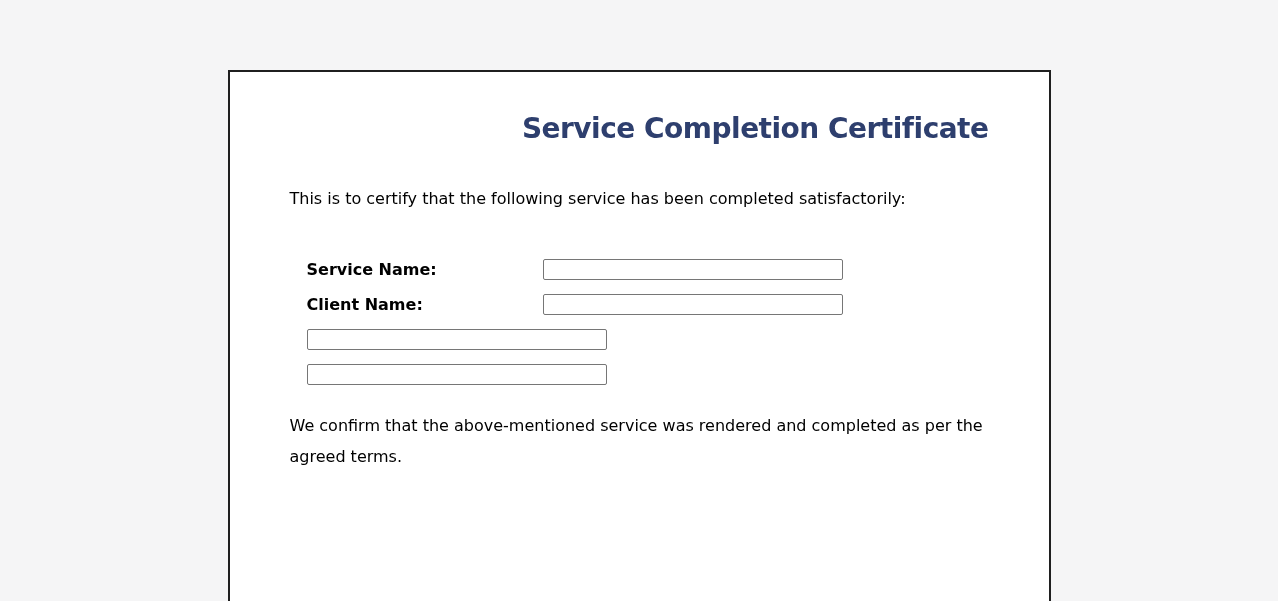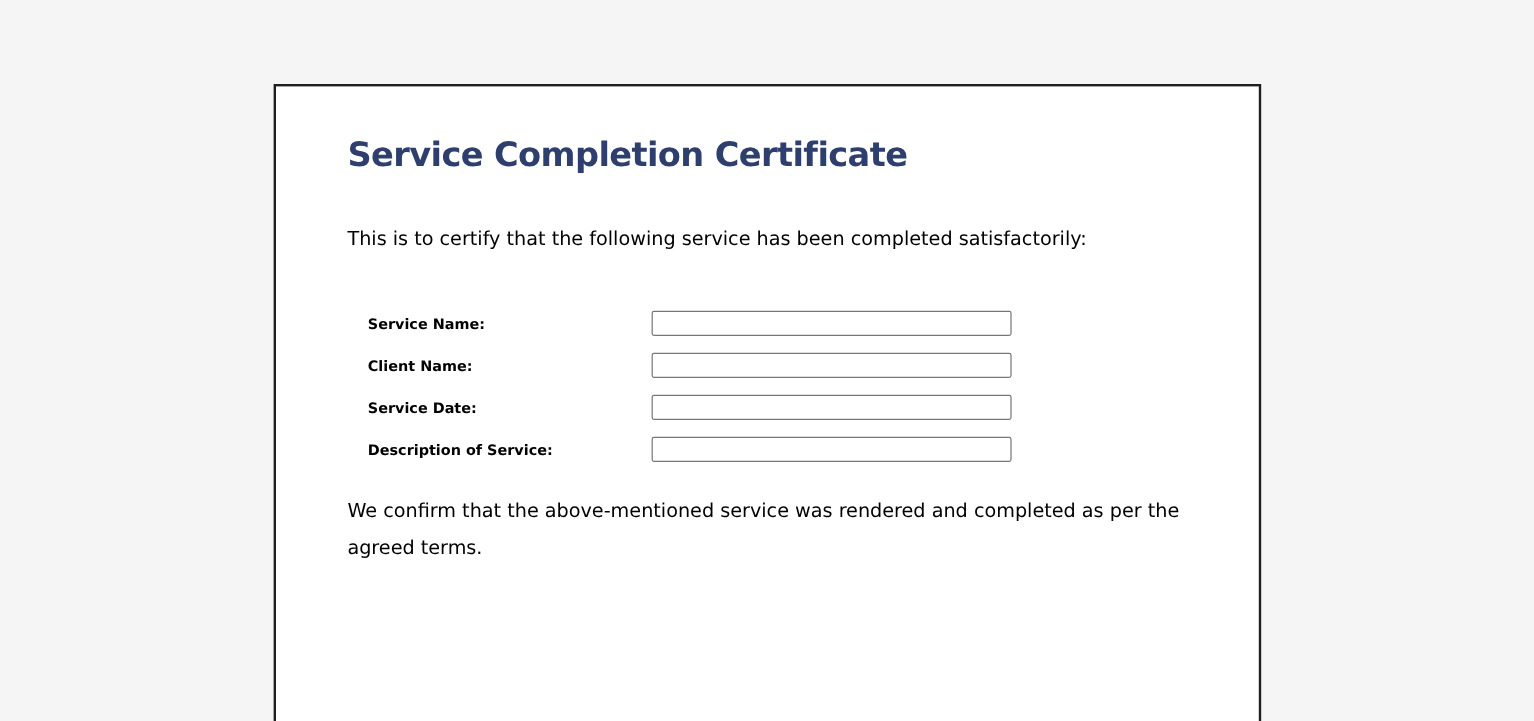--- a/index.html
+++ b/index.html
@@ -26,21 +26,21 @@
   .certificate-card {
     width: 823px;
     min-height: 640px;
     margin: 70px auto 0 auto;
     background: var(--card-bg);
     border: 2px solid var(--card-border);
     padding: 40px 60px 40px 60px;
   }
   .certificate-title {
     margin: 0 0 38px 0;
-    text-align: left;
+    text-align: right;
     font-size: 28px;
     font-weight: bold;
     letter-spacing: -0.5px;
     color: var(--title-color);
   }
   .body-text {
     margin: 0;
     font-size: 16px;
     line-height: 31px;
   }
@@ -53,21 +53,21 @@
     border-collapse: collapse;
   }
   .field-row {
     display: flex;
     align-items: center;
     height: 35px;
   }
   .field-label {
     width: 236px;
     flex: 0 0 236px;
-    font-size: 12px;
+    font-size: 16px;
     font-weight: bold;
     line-height: 20px;
   }
   .field-input {
     width: 300px;
     height: 21px;
     border: 1px solid var(--input-border);
     border-radius: 2px;
     background: #ffffff;
     font-family: "DejaVu Sans", "Liberation Sans", sans-serif;
@@ -94,27 +94,25 @@
       <span class="field-label">Service Name:</span>
       <input type="text" class="field-input" value="" style="">
     </div>
 
     <div class="field-row">
       <span class="field-label">Client Name:</span>
       <input type="text" class="field-input" value="" style="">
     </div>
 
     <div class="field-row">
-      <span class="field-label">Service Date:</span>
       <input type="text" class="field-input" value="" style="">
     </div>
 
 
     <div class="field-row">
-      <span class="field-label">Description of Service:</span>
       <input type="text" class="field-input" value="" style="">
     </div>
 
   </div>
 
   <p class="body-text confirmation-text">We confirm that the above-mentioned service was rendered and completed as per the agreed terms.</p>
 
 </div>
 
 </body></html>

